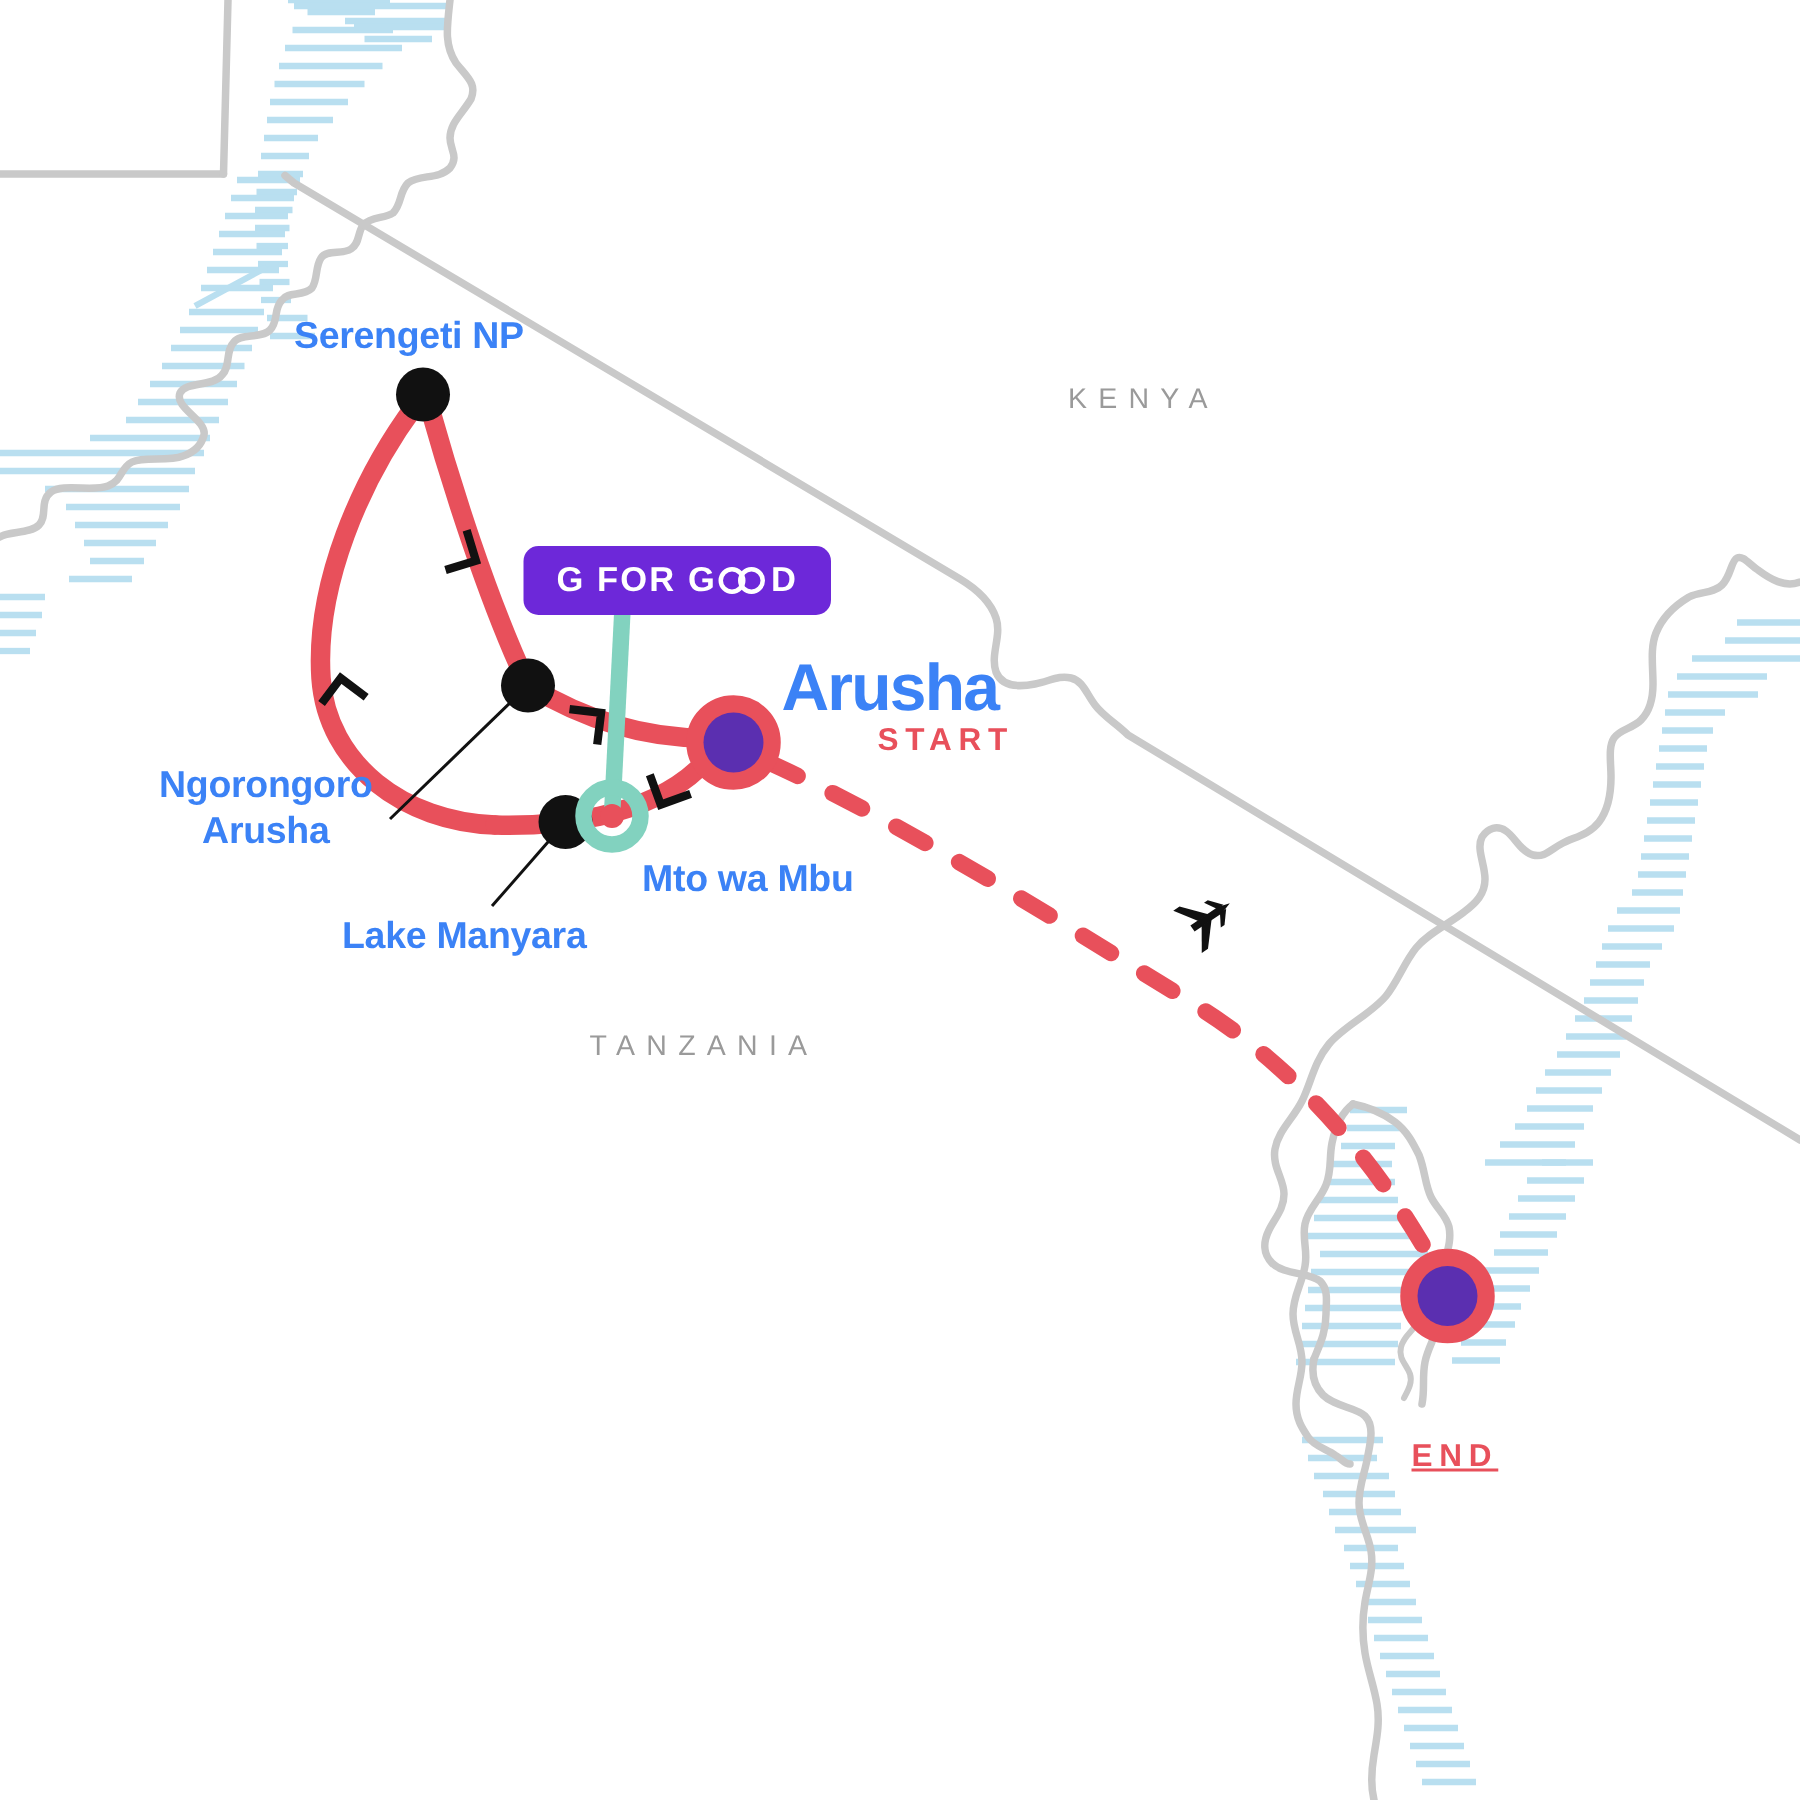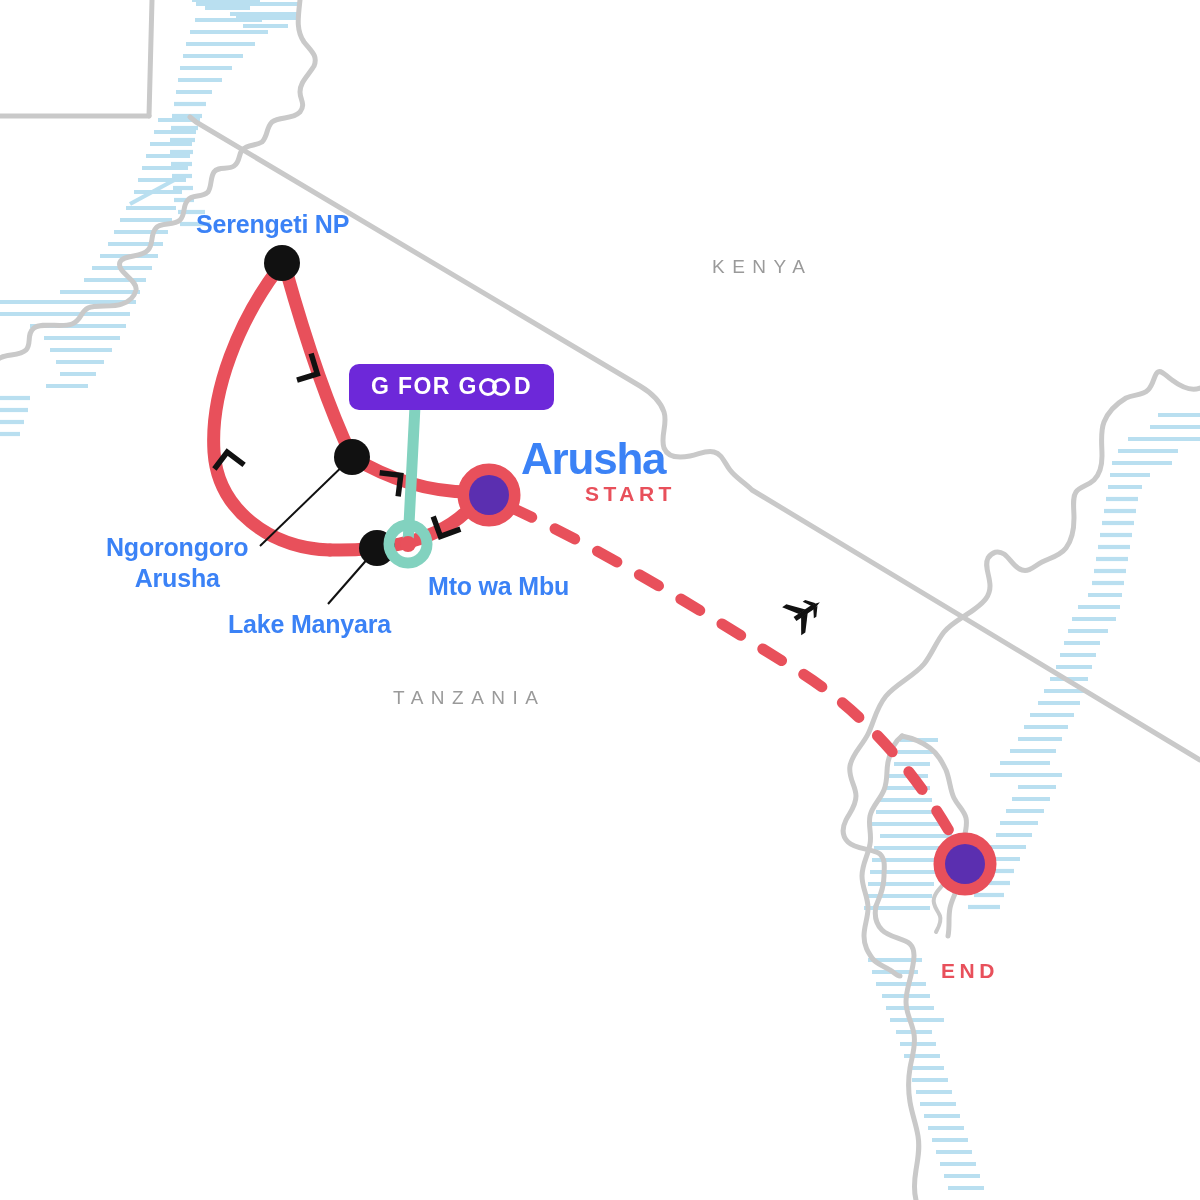--- a/index.html
+++ b/index.html
@@ -425,33 +425,33 @@
       <circle cx="965" cy="864" r="20" fill="#5b2fb0"></circle>
     </g>
   </svg>
 
   <div class="lbl country-label" style="left:712px; top:256px;">KENYA</div>
 
   <div class="lbl country-label" style="left:393px; top:687px;text-align:right;">TANZANIA</div>
 
   <div class="lbl city-label" style="left:196px; top:210px;">Serengeti NP</div>
 
-  <div class="lbl city-label" style="left:106px; top:532px; line-height:1.22;">
+  <div class="lbl city-label" style="left:106px; top:508px; line-height:1.22;">
     <div>Ngorongoro</div>
     <div style="text-align:center;">Arusha</div>
   </div>
 
   <div class="lbl city-label" style="left:228px; top:610px;">Lake Manyara</div>
 
   <div class="lbl city-label" style="left:428px; top:572px;">Mto wa Mbu</div>
 
   <div class="lbl city-label big" style="left:521px; top:434px;">Arusha</div>
   <div class="lbl endpoint-sub" style="left:561px; top:482px;margin-left:24px;">START</div>
 
-  <div class="lbl endpoint-sub" style="left:941px; top:959px;">END</div>
+  <div class="lbl endpoint-sub" style="left:941px; top:959px;text-decoration:underline;">END</div>
 
   <div class="badge" style="left:349px; top:364px;">
     <span>G FOR G</span>
     <span class="inf">
       <i class="a"></i>
         <i class="b"></i>
     </span>
     <span>D</span>
   </div>
 

